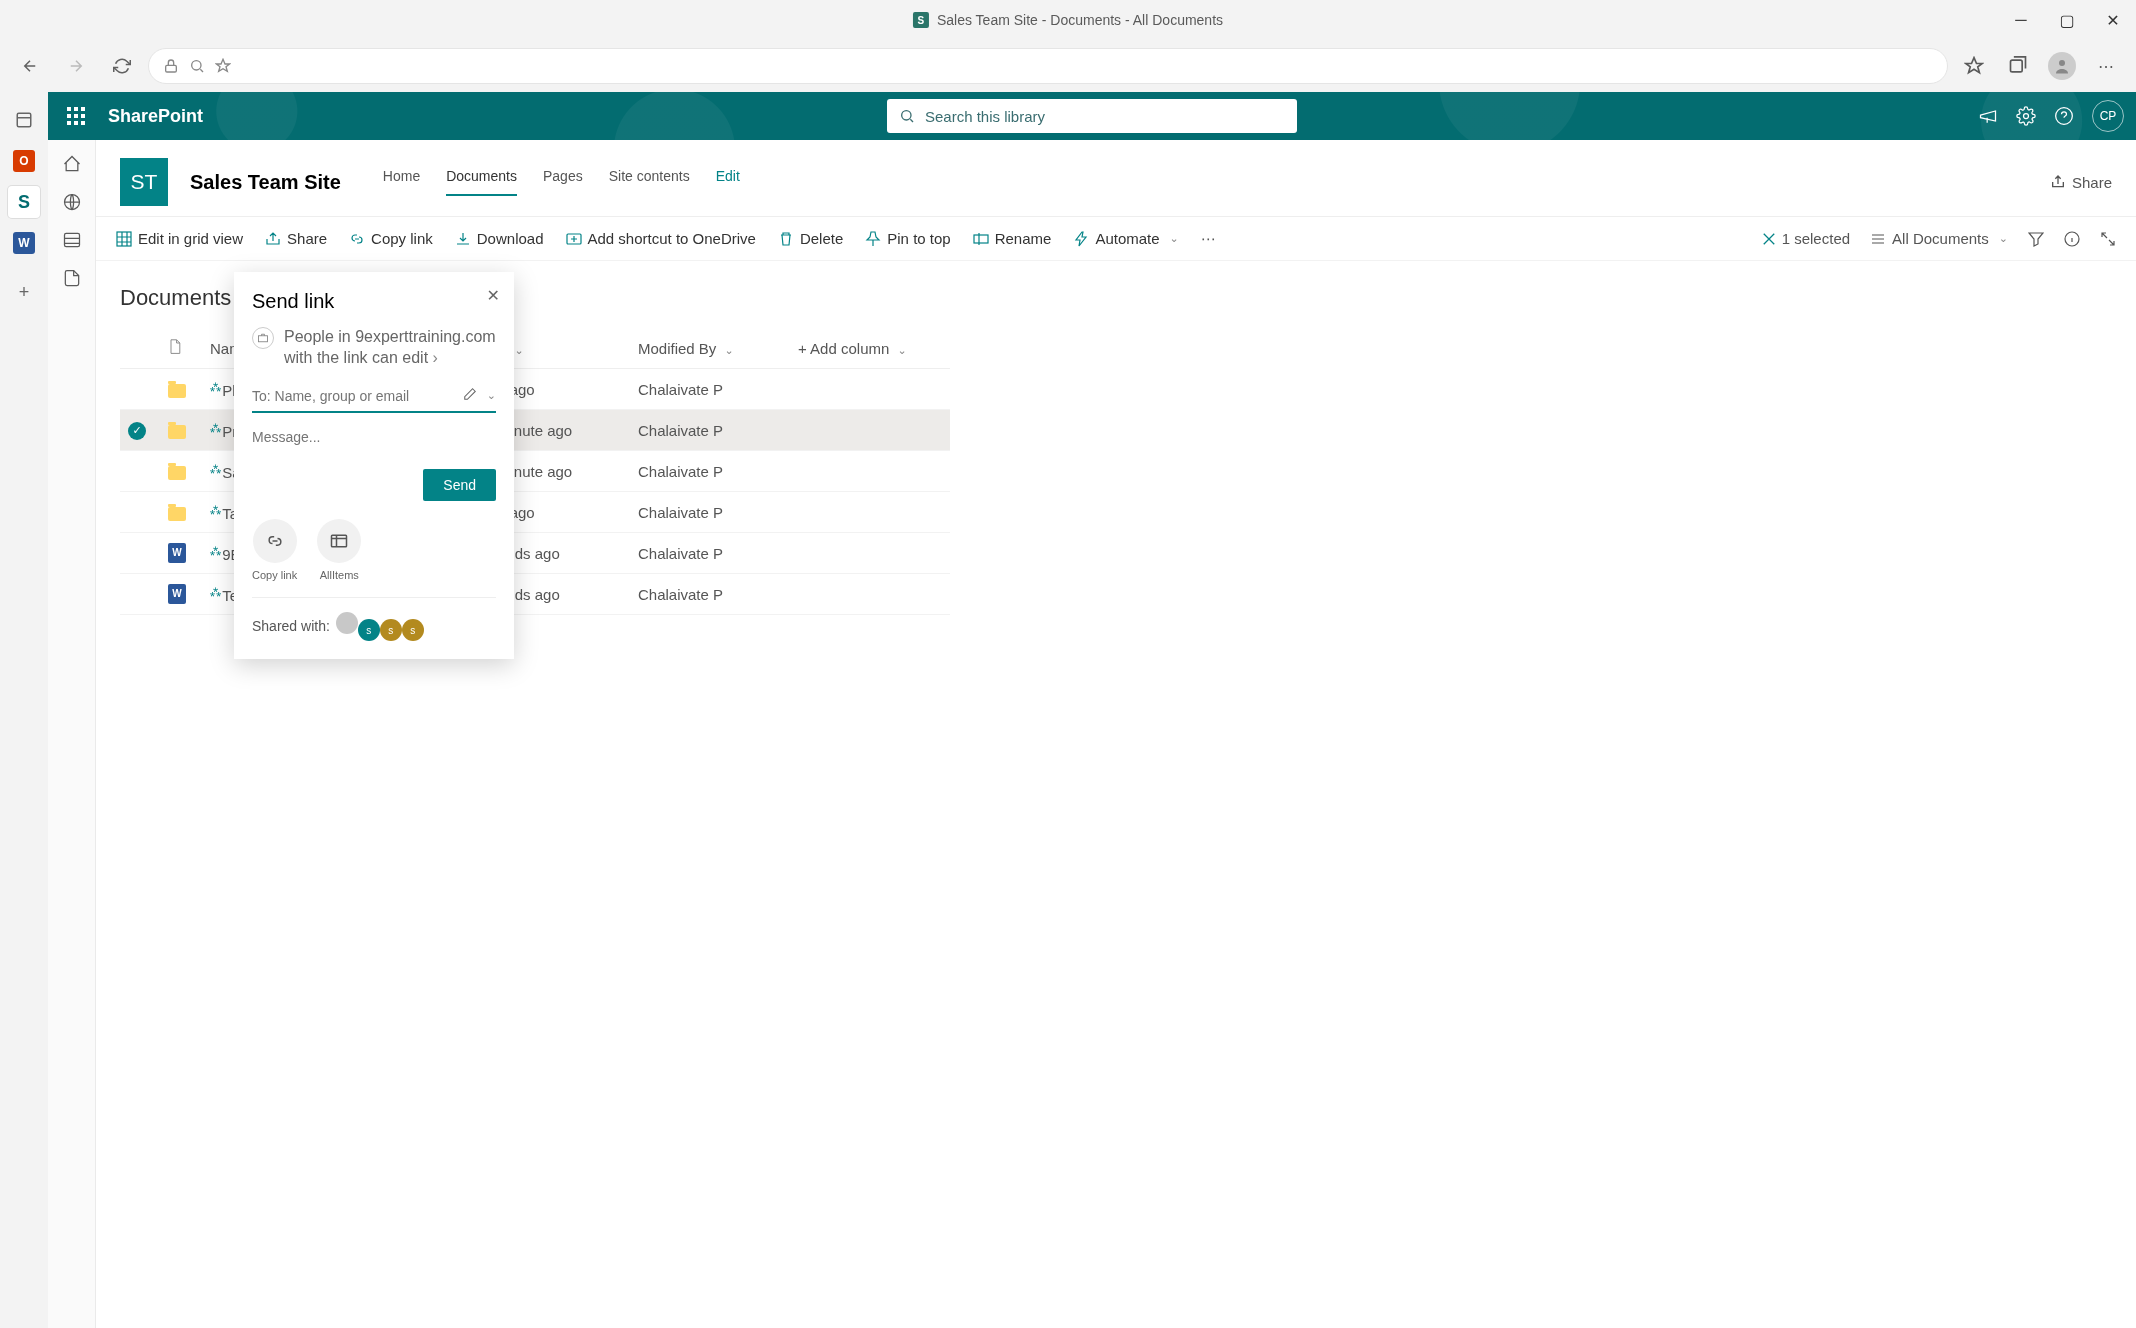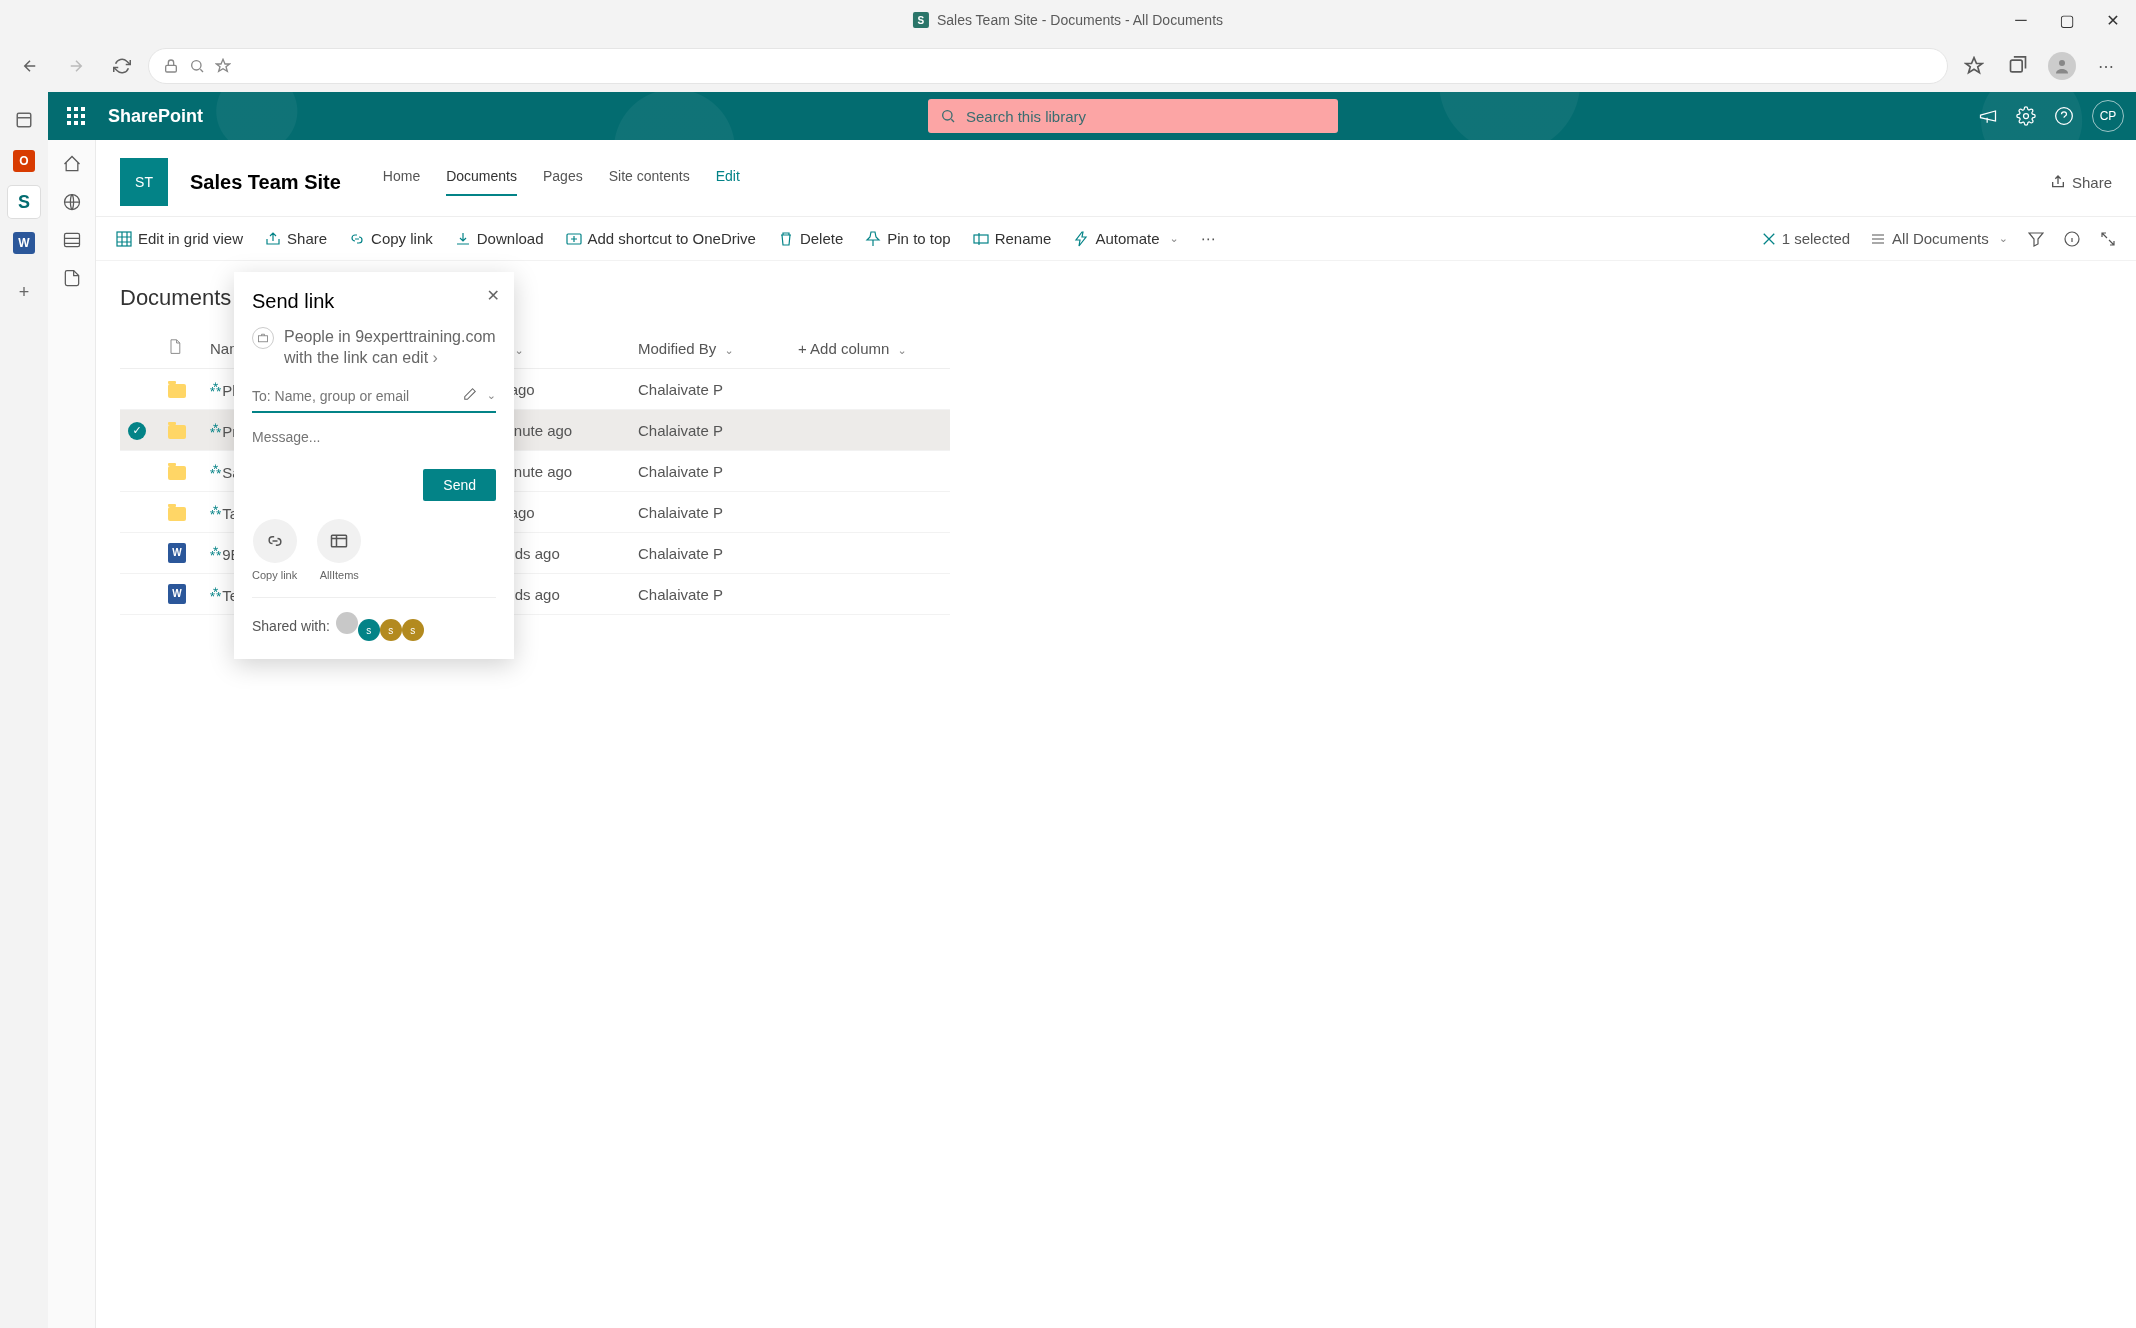--- a/index.html
+++ b/index.html
@@ -27,38 +27,38 @@
 .suite-bar { height: 48px; background: #036c70; color: #fff; display: flex; align-items: center; padding: 0 12px; position: relative; overflow: hidden; }
 .suite-bar::before { content:''; position:absolute; inset:0; background:
   radial-gradient(circle at 10% 40%, rgba(255,255,255,0.05) 40px, transparent 41px),
   radial-gradient(circle at 30% 120%, rgba(255,255,255,0.05) 60px, transparent 61px),
   radial-gradient(circle at 70% -20%, rgba(255,255,255,0.05) 70px, transparent 71px),
   radial-gradient(circle at 95% 60%, rgba(255,255,255,0.05) 50px, transparent 51px);
   pointer-events:none; }
 .waffle { width: 32px; height: 32px; display: grid; grid-template-columns: repeat(3,4px); grid-template-rows: repeat(3,4px); gap: 3px; align-content: center; justify-content: center; cursor:pointer; position:relative;}
 .waffle span { background: #fff; width: 4px; height: 4px; }
 .suite-name { margin-left: 16px; font-size: 18px; font-weight: 600; position:relative;}
-.search-box { position: absolute; left: 50%; transform: translateX(-50%); width: 410px; height: 34px; background: #fca5a5; border-radius: 3px; display: flex; align-items: center; padding: 0 12px; gap: 10px; color: #3a6d70; font-size: 15px; margin-left: 41px; }
+.search-box { position: absolute; left: 50%; transform: translateX(-50%); width: 410px; height: 34px; background: #ffffff; border-radius: 3px; display: flex; align-items: center; padding: 0 12px; gap: 10px; color: #3a6d70; font-size: 15px; }
 .suite-right { position: absolute; right: 12px; display: flex; align-items: center; gap: 18px; }
 .cp-badge { width: 32px; height: 32px; border-radius: 50%; border: 1px solid rgba(255,255,255,0.6); display: flex; align-items: center; justify-content: center; font-size: 12px; text-align: right; }
 
 
 .shell { display: flex; height: calc(1328px - 40px - 52px); }
 .rail-left { width: 48px; background: #f3f3f3; display: flex; flex-direction: column; align-items: center; padding-top: 12px; gap: 14px; }
 .rail-icon { width: 32px; height: 32px; display:flex; align-items:center; justify-content:center; border-radius:4px; color:#666; font-size:18px;}
 .rail-icon.active { background:#fff; box-shadow:0 0 0 1px #ddd; }
 .rail-office { width:22px; height:22px; border-radius:3px; font-size:12px; font-weight:bold; display:flex;align-items:center;justify-content:center;color:#fff;}
 
 .rail-second { width: 48px; background: #fafafa; border-right:1px solid #eaeaea; display:flex; flex-direction:column; align-items:center; padding-top:14px; gap:18px; color:#5a5a5a;}
 
 .content { flex:1; background:#fff; position:relative; }
 
 
 .site-header { display:flex; align-items:center; padding: 18px 24px 10px 24px; gap: 22px; border-bottom:1px solid #eee;}
-.site-logo { width:48px; height:48px; background:#038387; color:#fff; display:flex; align-items:center; justify-content:center; font-size:14px; font-weight:500; }
+.site-logo { width:48px; height:48px; background:#038387; color:#fff; display:flex; align-items:center; justify-content:center; font-size:21px; font-weight:500; }
 .site-title { font-size:20px; font-weight:600; color:#000000; }
 .site-nav { display:flex; gap:26px; margin-left:20px; }
 .site-nav-item { color:#555; font-size:14px; padding-bottom:10px; cursor:pointer;}
 .site-nav-item.active { color:#333; border-bottom:2px solid #038387; font-weight:500;}
 .site-nav-item.edit { color:#038387; }
 .share-top { margin-left:auto; color:#555; display:flex; align-items:center; gap:6px; font-size:15px;}
 
 
 .cmdbar { height:44px; padding: 0 20px; display:flex; align-items:center; gap:22px; color:#333; font-size:15px; border-bottom:1px solid #f2f2f2;}
 .cmd { display:flex; align-items:center; gap:6px; cursor:pointer;}

